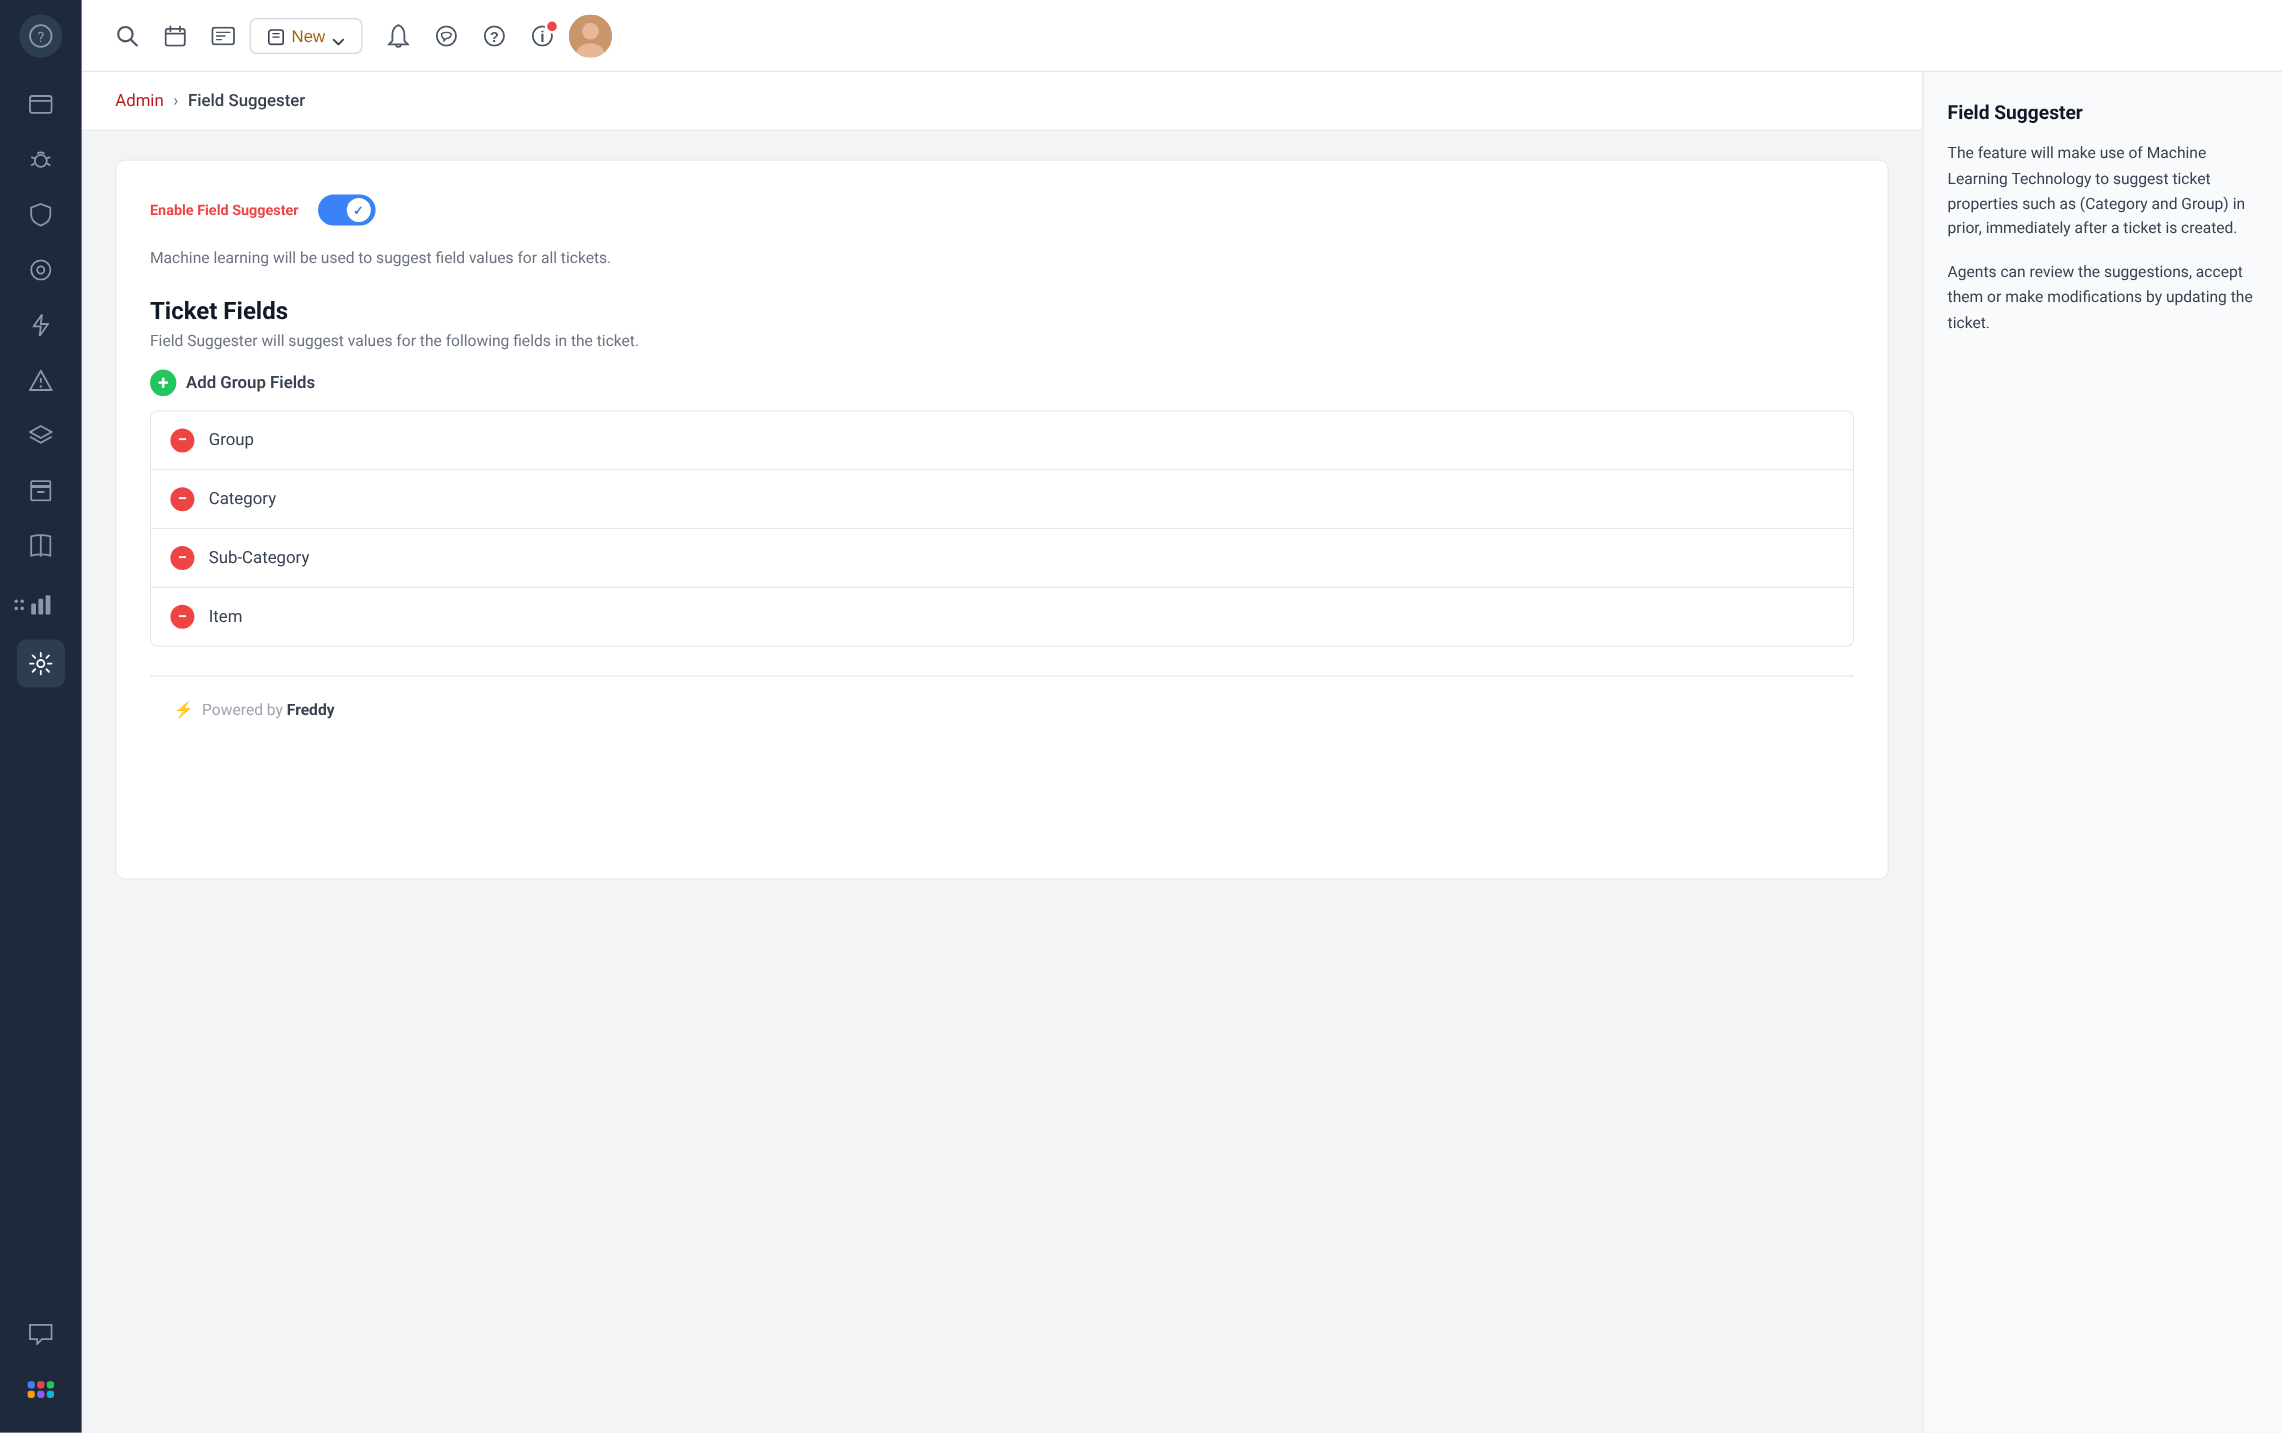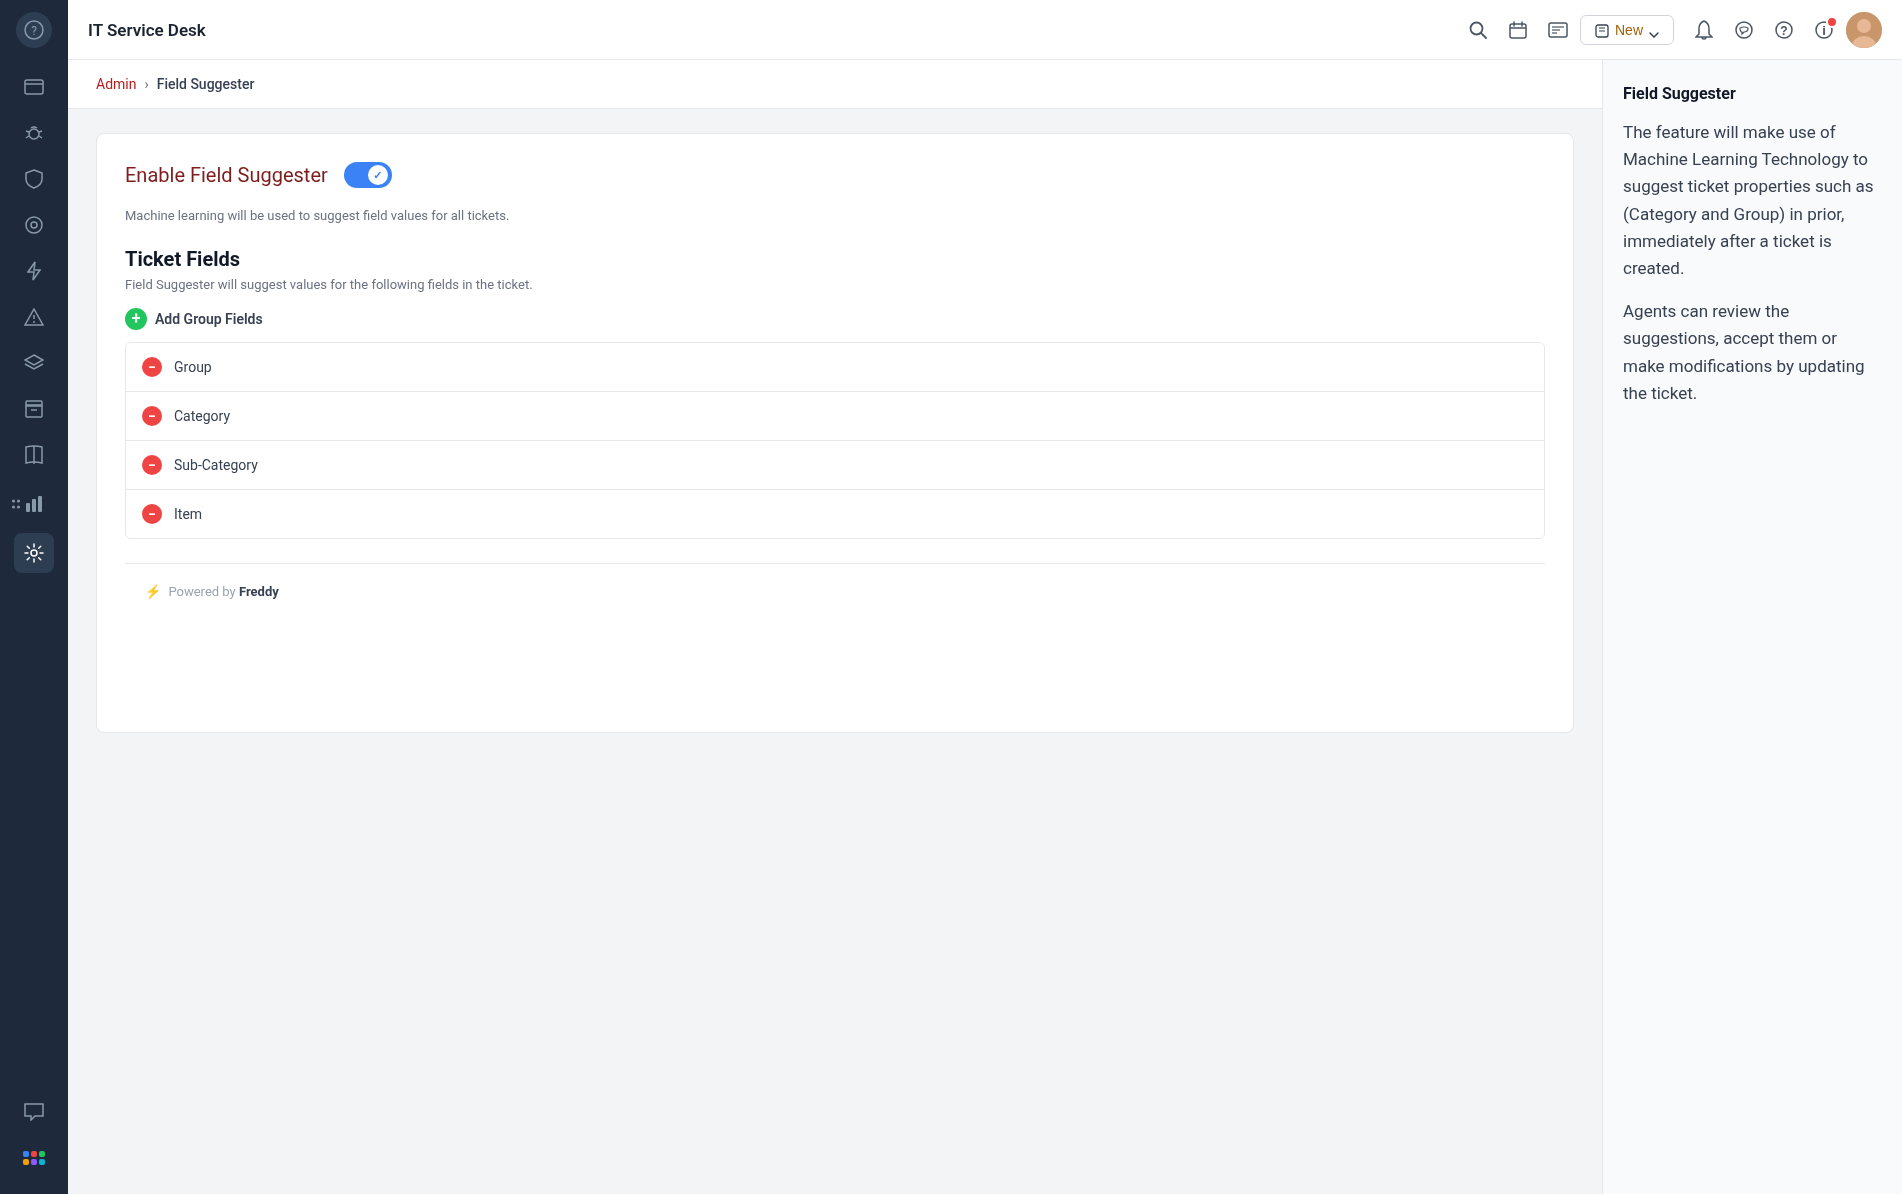--- a/index.html
+++ b/index.html
@@ -171,23 +171,23 @@
     }
 
     
     .enable-row {
       display: flex;
       align-items: center;
       gap: 16px;
       margin-bottom: 8px;
     }
     .enable-label {
-      font-size: 20px;
-      font-weight: 400;
-      color: #7f1d1d;
+      font-size: 12px;
+      font-weight: 700;
+      color: #ef4444;
     }
     
     .toggle-switch {
       position: relative;
       width: 48px;
       height: 26px;
       cursor: pointer;
     }
     .toggle-track {
       width: 48px; height: 26px;
@@ -308,21 +308,21 @@
       overflow-y: auto;
       flex-shrink: 0;
     }
     .right-panel-title {
       font-size: 16px;
       font-weight: 700;
       color: #111827;
       margin-bottom: 16px;
     }
     .right-panel-text {
-      font-size: 17px;
+      font-size: 13px;
       color: #374151;
       line-height: 1.6;
       margin-bottom: 16px;
     }
 
     
     svg { display: block; }
   </style>
 </head>
 <body>
@@ -436,21 +436,20 @@
         <div style="width:6px;height:6px;border-radius:2px;background:#8b5cf6;"></div>
         <div style="width:6px;height:6px;border-radius:2px;background:#06b6d4;"></div>
       </div>
     </div>
   </div>
 </div>
 
 <div class="main-wrapper">
 
   <div class="topnav">
-    <span class="topnav-title">IT Service Desk</span>
     <div class="topnav-icons">
       <button class="topnav-icon-btn" title="Search">
         <svg width="18" height="18" viewBox="0 0 18 18" fill="none">
           <circle cx="7.5" cy="7.5" r="6" stroke="#4b5563" stroke-width="1.8"></circle>
           <line x1="12" y1="12" x2="17" y2="17" stroke="#4b5563" stroke-width="1.8" stroke-linecap="round"></line>
         </svg>
       </button>
       <button class="topnav-icon-btn" title="Calendar">
         <svg width="18" height="18" viewBox="0 0 18 18" fill="none">
           <rect x="1" y="3" width="16" height="14" rx="2" stroke="#4b5563" stroke-width="1.5"></rect>

